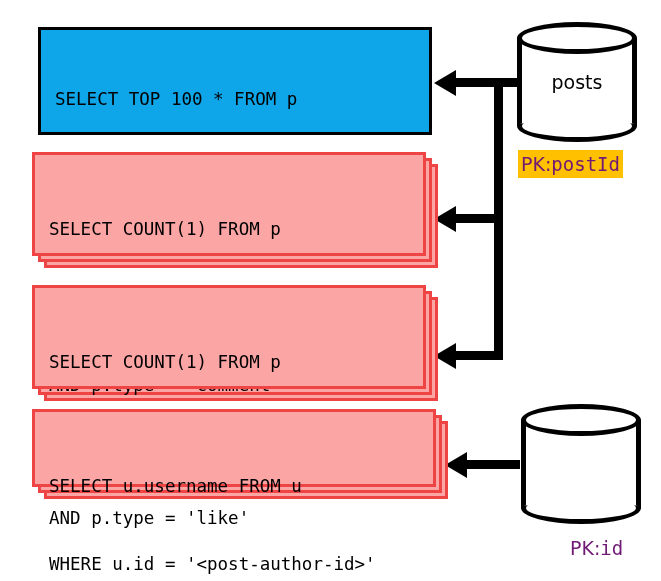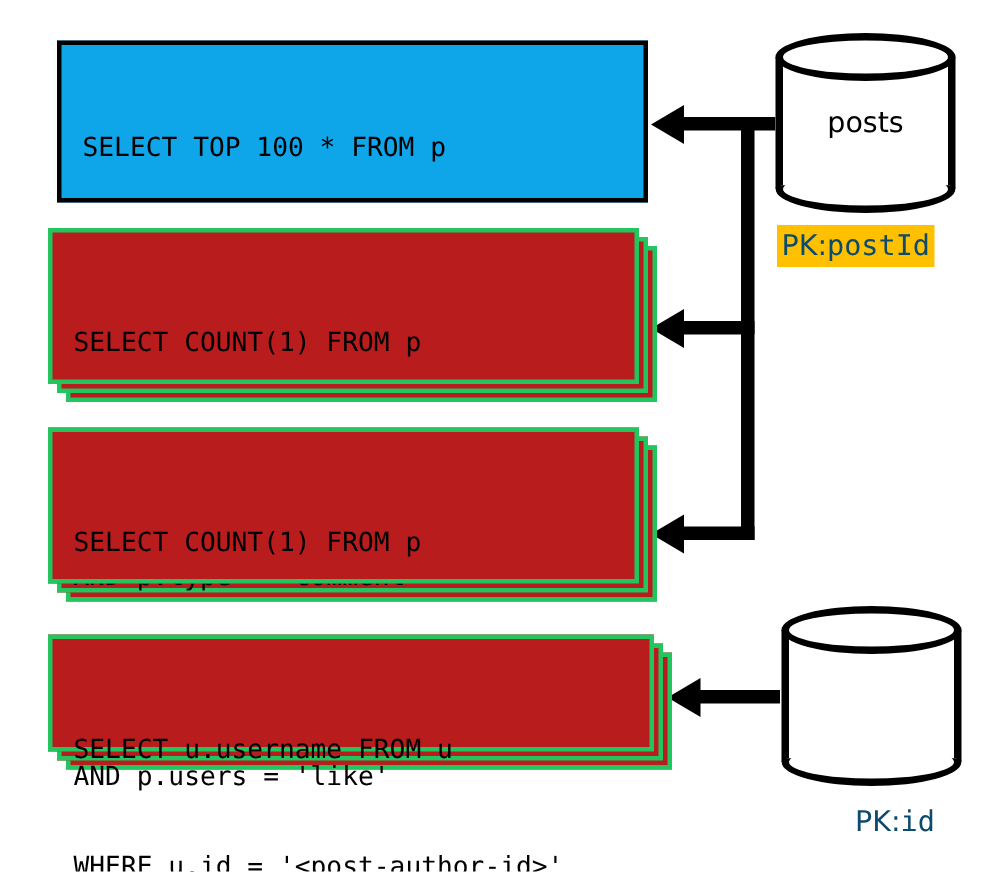--- a/index.html
+++ b/index.html
@@ -21,22 +21,22 @@
     width: 661px;
     height: 581px;
   }
 
   
   .stack {
     position: absolute;
   }
   .sheet {
     position: absolute;
-    background: #b91c1c;
-    border: 3px solid #22c55e;
+    background: #fca5a5;
+    border: 3px solid #ef4444;
     box-sizing: border-box;
   }
   .sheet.back3 { z-index: 1; }
   .sheet.back2 { z-index: 2; }
   .sheet.front { z-index: 3; }
 
   .code {
     position: relative;
     z-index: 4;
     box-sizing: border-box;
@@ -119,21 +119,21 @@
     text-align: center;
     font-family: "DejaVu Sans", sans-serif;
     font-size: 19px;
     color: #000000;
     z-index: 5;
   }
 
   .pk-label {
     position: absolute;
     font-size: 19px;
-    color: #0c4a6e;
+    color: #701a75;
     white-space: nowrap;
     line-height: 24px;
   }
   .pk-label .pk-prefix {
     font-family: "DejaVu Sans", sans-serif;
   }
   .pk-label .pk-field {
     font-family: "DejaVu Sans Mono", monospace;
   }
   .pk-label.highlight {
@@ -181,26 +181,26 @@
     </div>
   </div>
 
   <div class="stack" style="left:32px; top:285px; width:408px; height:116px;">
     <div class="sheet back3" style="left:12px; top:12px; width:394px; height:104px;"></div>
     <div class="sheet back2" style="left:6px; top:6px; width:394px; height:104px;"></div>
     <div class="sheet front" style="left:0; top:0; width:394px; height:104px;">
       <div class="code">
         <span class="line">SELECT COUNT(1) FROM p</span>
         <span class="line">WHERE p.postId = '&lt;post-id&gt;'</span>
-        <span class="line">AND p.users = 'like'</span>
-      </div>
-    </div>
-  </div>
-
-  <div class="stack" style="left:32px; top:423px; width:420px; height:74px;">
+        <span class="line">AND p.type = 'like'</span>
+      </div>
+    </div>
+  </div>
+
+  <div class="stack" style="left:32px; top:409px; width:420px; height:74px;">
     <div class="sheet back3" style="left:12px; top:12px; width:404px; height:78px;"></div>
     <div class="sheet back2" style="left:6px; top:6px; width:404px; height:78px;"></div>
     <div class="sheet front" style="left:0; top:0; width:404px; height:78px;">
       <div class="code">
         <span class="line">SELECT u.username FROM u</span>
         <span class="line">WHERE u.id = '&lt;post-author-id&gt;'</span>
       </div>
     </div>
   </div>
 

